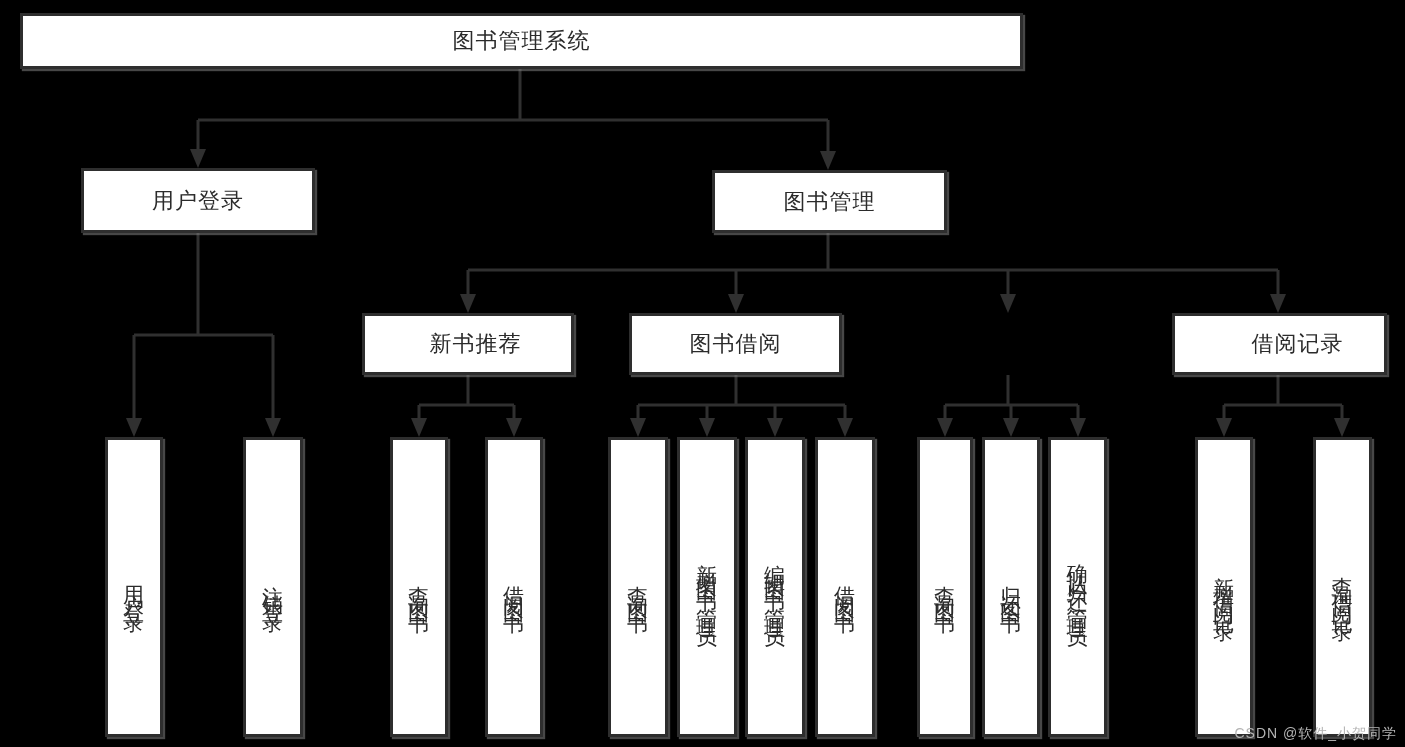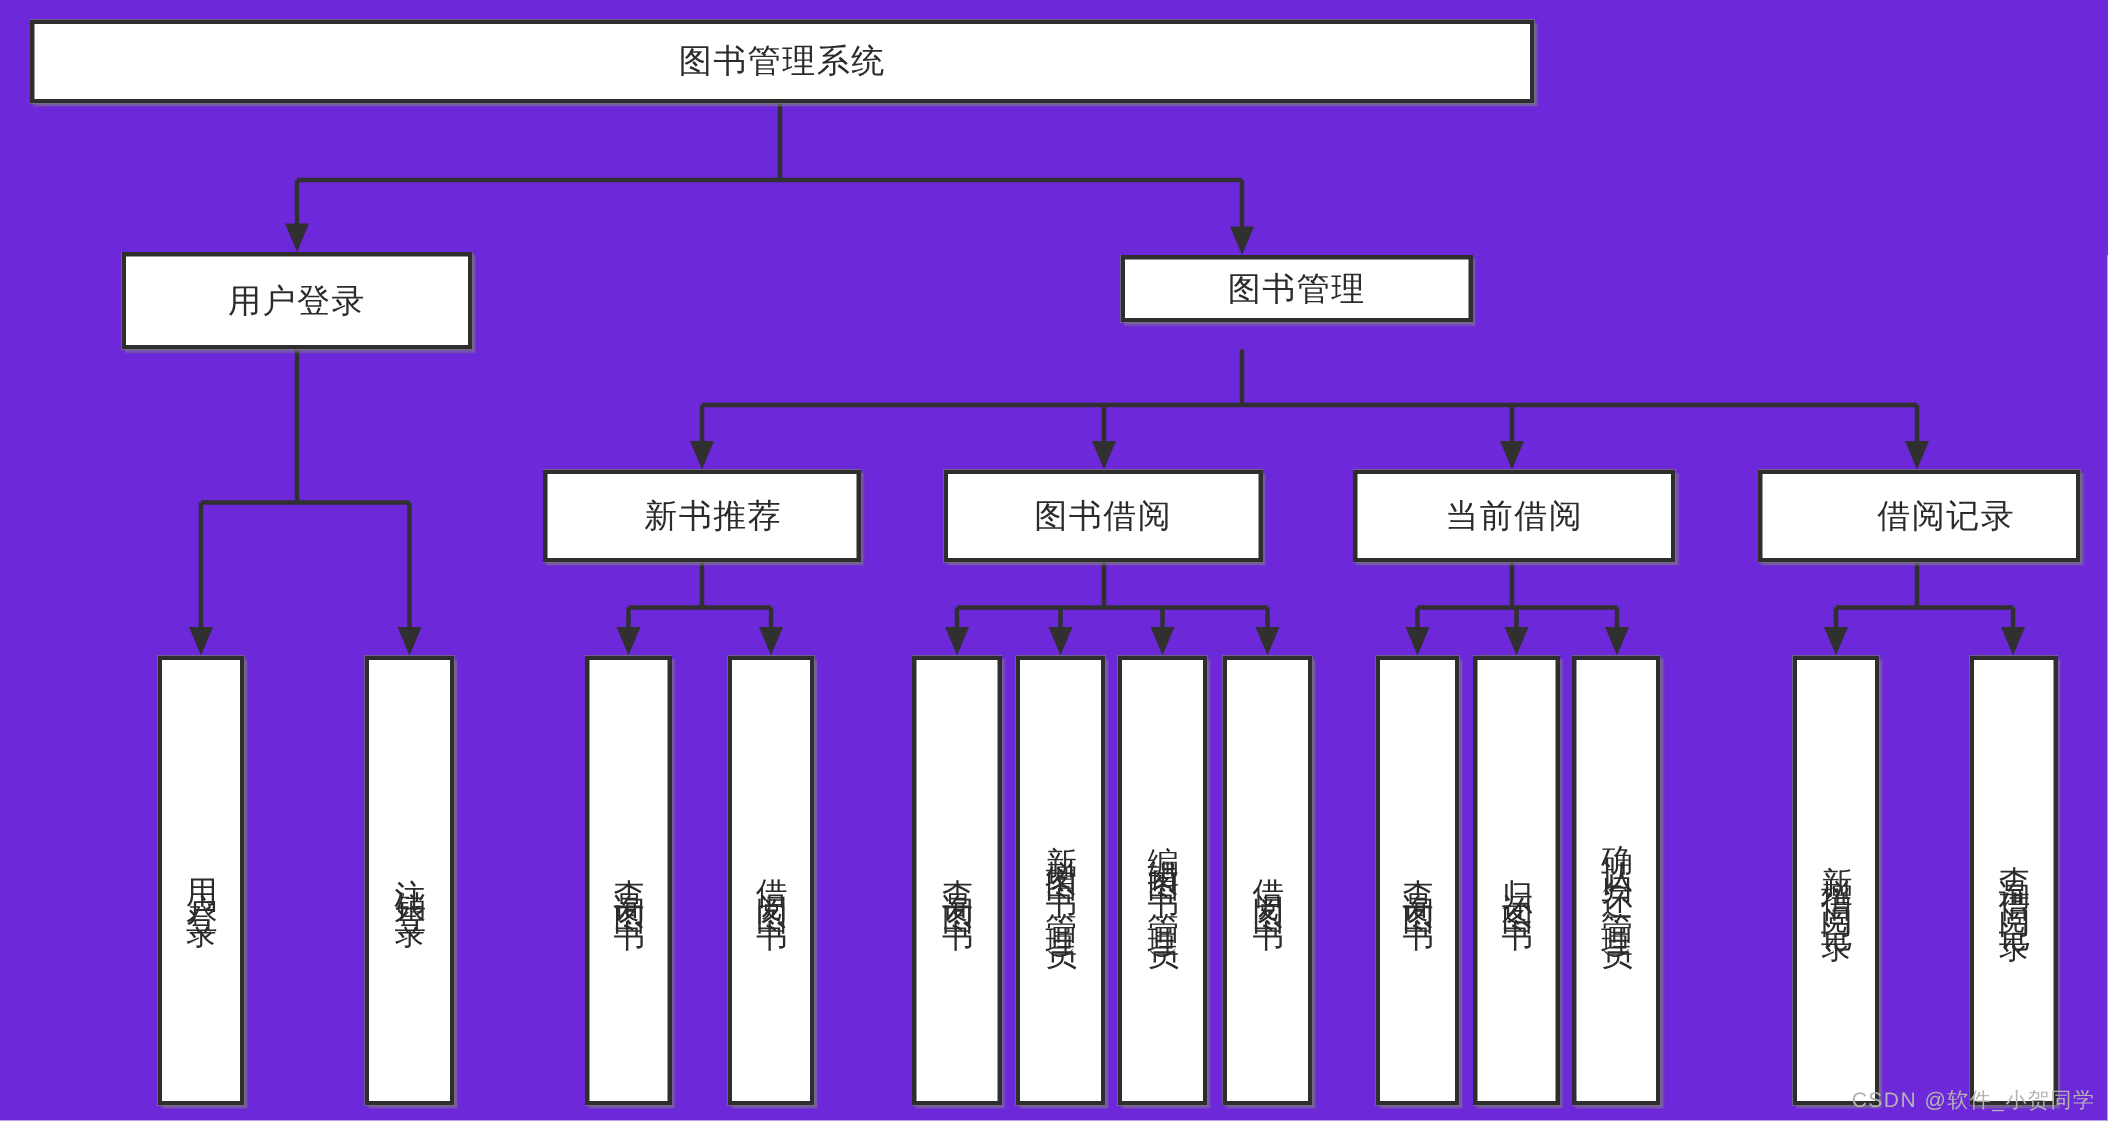--- a/index.html
+++ b/index.html
@@ -1,17 +1,17 @@
 <!DOCTYPE html>
 <html><head>
 <meta charset="utf-8">
 <style>
   html,body{margin:0;padding:0;background:#ffffff;}
   #stage{
-    position:relative;width:1405px;height:747px;background:#6d28d9;overflow:hidden;
+    position:relative;width:1405px;height:747px;background:#000000;overflow:hidden;
     font-family:"Liberation Sans",sans-serif;color:#2b2b2b;
   }
   #connectors{position:absolute;left:0;top:0;width:1405px;height:747px;z-index:0;pointer-events:none;}
   .node{
     position:absolute;box-sizing:border-box;background:#ffffff;
     border:3px solid #2e2e2e;box-shadow:2px 2px 1px rgba(130,130,130,.55);
     display:flex;align-items:center;justify-content:center;z-index:1;
   }
   .hnode{font-size:22px;letter-spacing:1px;}
   .root{font-size:22px;}
@@ -70,32 +70,29 @@
     </g>
   </svg>
 
   <div class="node hnode root" style="left:20px;top:13px;width:1003px;height:56px;">
     <span>图书管理系统</span>
   </div>
 
   <div class="node hnode" style="left:81px;top:168px;width:234px;height:65px;">
     <span>用户登录</span>
   </div>
-  <div class="node hnode" style="left:712px;top:170px;width:235px;height:45px;margin-left:35px;">
+  <div class="node hnode" style="left:712px;top:170px;width:235px;height:63px;">
     <span>图书管理</span>
   </div>
 
   <div class="node hnode" style="left:362px;top:313px;width:212px;height:62px;padding-left:15px;">
     <span>新书推荐</span>
   </div>
   <div class="node hnode" style="left:629px;top:313px;width:213px;height:62px;">
     <span>图书借阅</span>
-  </div>
-  <div class="node hnode" style="left:902px;top:313px;width:215px;height:62px;">
-    <span>当前借阅</span>
   </div>
   <div class="node hnode" style="left:1172px;top:313px;width:215px;height:62px;padding-left:36px;">
     <span>借阅记录</span>
   </div>
 
   <div class="node vnode" style="left:105px;top:437px;width:58px;height:300px;">
     <span>用户登录</span>
   </div>
   <div class="node vnode" style="left:243px;top:437px;width:60px;height:300px;">
     <span>注销登录</span>

